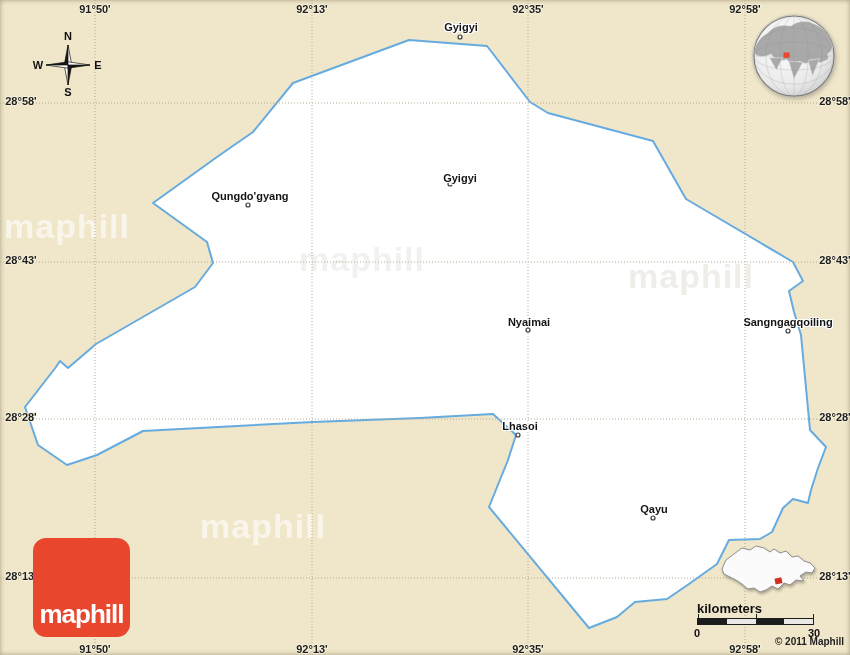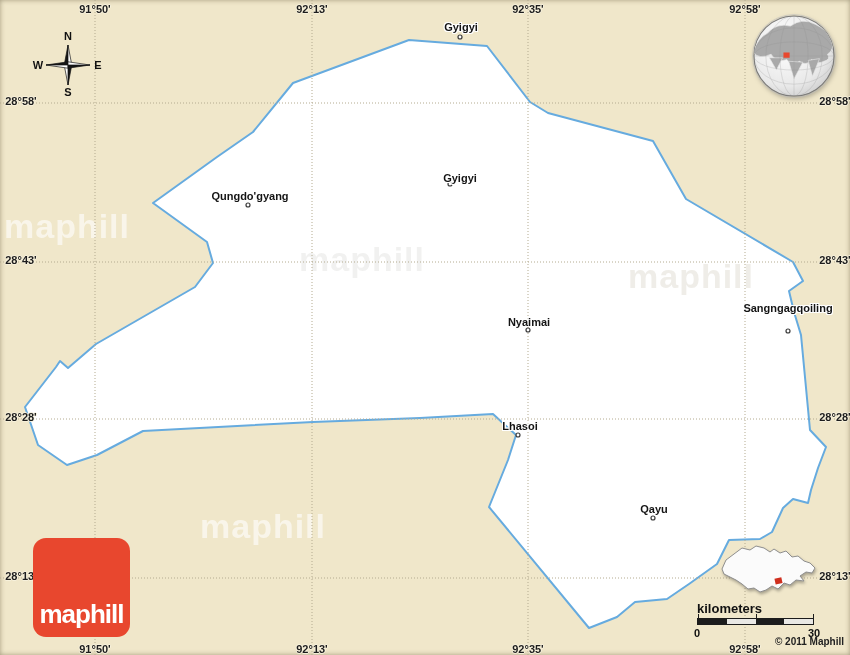--- a/index.html
+++ b/index.html
@@ -92,21 +92,21 @@
       <div class="coord-label" style="left: 21px; top: 260px;">28°43'</div>
       <div class="coord-label" style="left: 835px; top: 260px;">28°43'</div>
       <div class="coord-label" style="left: 21px; top: 417px;">28°28'</div>
       <div class="coord-label" style="left: 835px; top: 417px;">28°28'</div>
       <div class="coord-label" style="left: 21px; top: 576px;">28°13'</div>
       <div class="coord-label" style="left: 835px; top: 576px;">28°13'</div>
       <div class="place-label" style="left: 461px; top: 27px;">Gyigyi</div>
       <div class="place-label" style="left: 452px; top: 178px; margin-left: 8px;">Gyigyi</div>
       <div class="place-label" style="left: 250px; top: 196px;">Qungdo'gyang</div>
       <div class="place-label" style="left: 529px; top: 322px;">Nyaimai</div>
-      <div class="place-label" style="left: 788px; top: 308px;">Sangngagqoiling</div>
+      <div class="place-label" style="left: 788px; top: 322px;">Sangngagqoiling</div>
       <div class="place-label" style="left: 520px; top: 426px;">Lhasoi</div>
       <div class="place-label" style="left: 654px; top: 509px;">Qayu</div>
     </div>
 
   <div class="compass">
     <svg width="76" height="76" viewBox="0 0 76 76">
       <g stroke="#161616" stroke-width="0.7">
         <polygon points="38,20 34.2,40 38,40" fill="#161616"></polygon>
         <polygon points="38,20 41.8,40 38,40" fill="#ffffff"></polygon>
         <polygon points="38,60 41.8,40 38,40" fill="#161616"></polygon>

